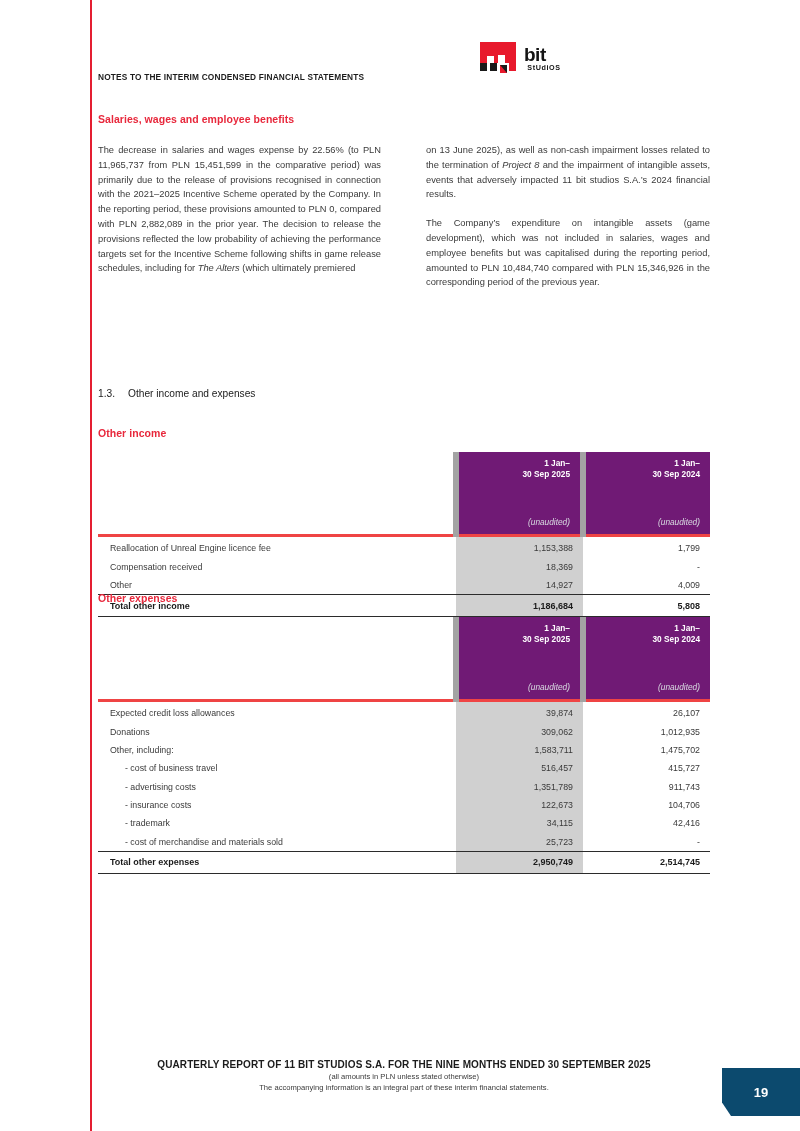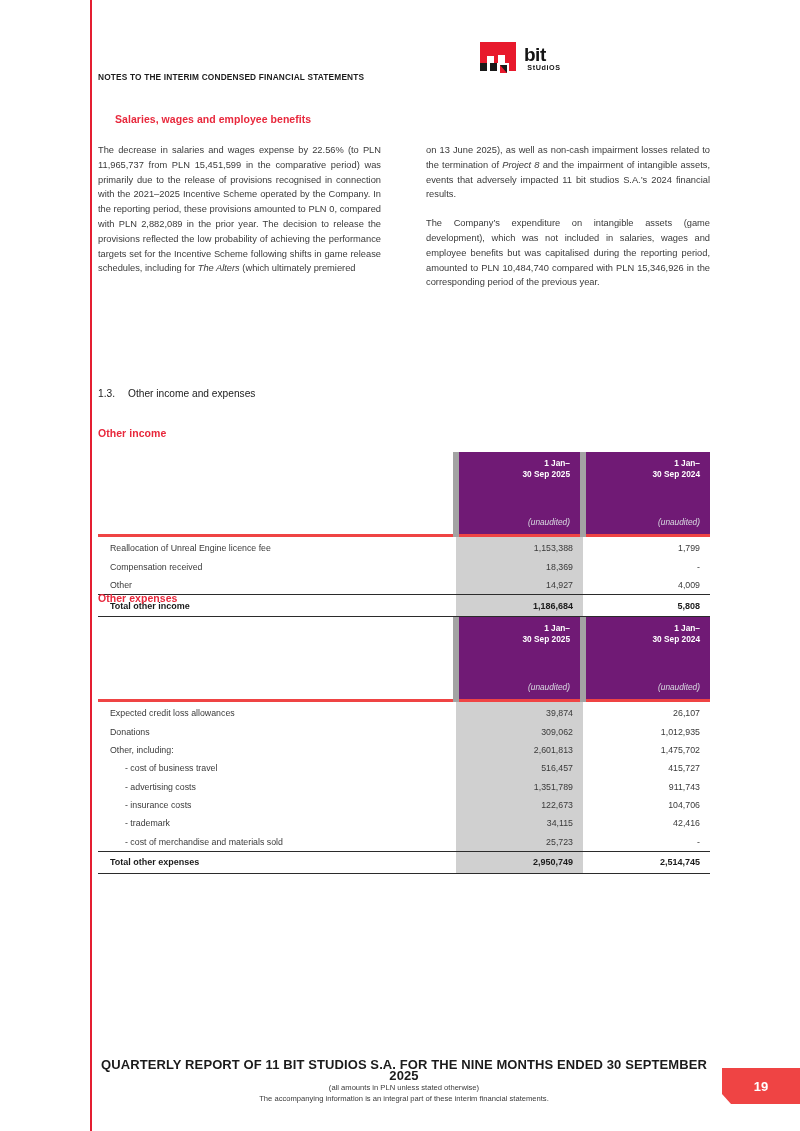--- a/index.html
+++ b/index.html
@@ -180,21 +180,21 @@
 
   
   .footer {
     position: absolute;
     left: 98px;
     top: 1060px;
     width: 612px;
     text-align: center;
   }
   .footer-l1 {
-    font-size: 13px;
+    font-size: 10px;
     font-weight: bold;
     color: #1b1b1b;
     line-height: 10.8px;
     letter-spacing: 0.1px;
   }
   .footer-l2 {
     font-size: 7.6px;
     color: #3a3a3a;
     line-height: 11.6px;
   }
@@ -202,22 +202,22 @@
     font-size: 7.6px;
     color: #3a3a3a;
     line-height: 11.6px;
   }
 
   .page-badge {
     position: absolute;
     left: 722px;
     top: 1068px;
     width: 78px;
-    height: 36px;
-    background: #ef4444;
+    height: 48px;
+    background: #0c4a6e;
     color: #ffffff;
     font-size: 13px;
     font-weight: bold;
     display: flex;
     align-items: center;
     justify-content: center;
     box-sizing: border-box;
     clip-path: polygon(0 0, 100% 0, 100% 100%, 9px 100%, 0 72%);
   }
 </style>
@@ -241,21 +241,21 @@
         <path d="M24 23 L31 23 L31 31 L24 31 Z" fill="#1a1a1a"></path>
         <path d="M24 23 L31 31 L24 31 Z" fill="#e8192c"></path>
       </svg>
       <div class="logo-text">
         <div class="logo-bit">bit</div>
         <div class="logo-studios">StUdiOS</div>
       </div>
     </div>
   </div>
 
-  <div class="sec-head-red" style="left:115px; top:113px;">Salaries, wages and employee benefits</div>
+  <div class="sec-head-red" style="left:98px; top:113px;">Salaries, wages and employee benefits</div>
 
   <div class="col" style="left:98px; top:143px; width:283px;">
     <p><span>The decrease in salaries and wages expense by 22.56% (to PLN 11,965,737 from PLN 15,451,599 in the comparative period) was primarily due to the release of provisions recognised in connection with the 2021–2025 Incentive Scheme operated by the Company. In the reporting period, these provisions amounted to PLN 0, compared with PLN 2,882,089 in the prior year. The decision to release the provisions reflected the low probability of achieving the performance targets set for the Incentive Scheme following shifts in game release schedules, including for </span><em>The Alters</em><span> (which ultimately premiered</span></p>
   </div>
 
   <div class="col" style="left:426px; top:143px; width:284px;">
     <p><span>on 13 June 2025), as well as non-cash impairment losses related to the termination of </span><em>Project 8</em><span> and the impairment of intangible assets, events that adversely impacted 11 bit studios S.A.’s 2024 financial results.</span></p>
     <p>The Company’s expenditure on intangible assets (game development), which was not included in salaries, wages and employee benefits but was capitalised during the reporting period, amounted to PLN 10,484,740 compared with PLN 15,346,926 in the corresponding period of the previous year.</p>
   </div>
 
@@ -339,21 +339,21 @@
         <td class="hl">39,874</td>
         <td>26,107</td>
       </tr>
       <tr>
         <td class="label">Donations</td>
         <td class="hl">309,062</td>
         <td>1,012,935</td>
       </tr>
       <tr>
         <td class="label">Other, including:</td>
-        <td class="hl">2,601,813</td>
+        <td class="hl">1,583,711</td>
         <td>1,475,702</td>
       </tr>
       <tr>
         <td class="label indent">- cost of business travel</td>
         <td class="hl">516,457</td>
         <td>415,727</td>
       </tr>
       <tr>
         <td class="label indent">- advertising costs</td>
         <td class="hl">1,351,789</td>

